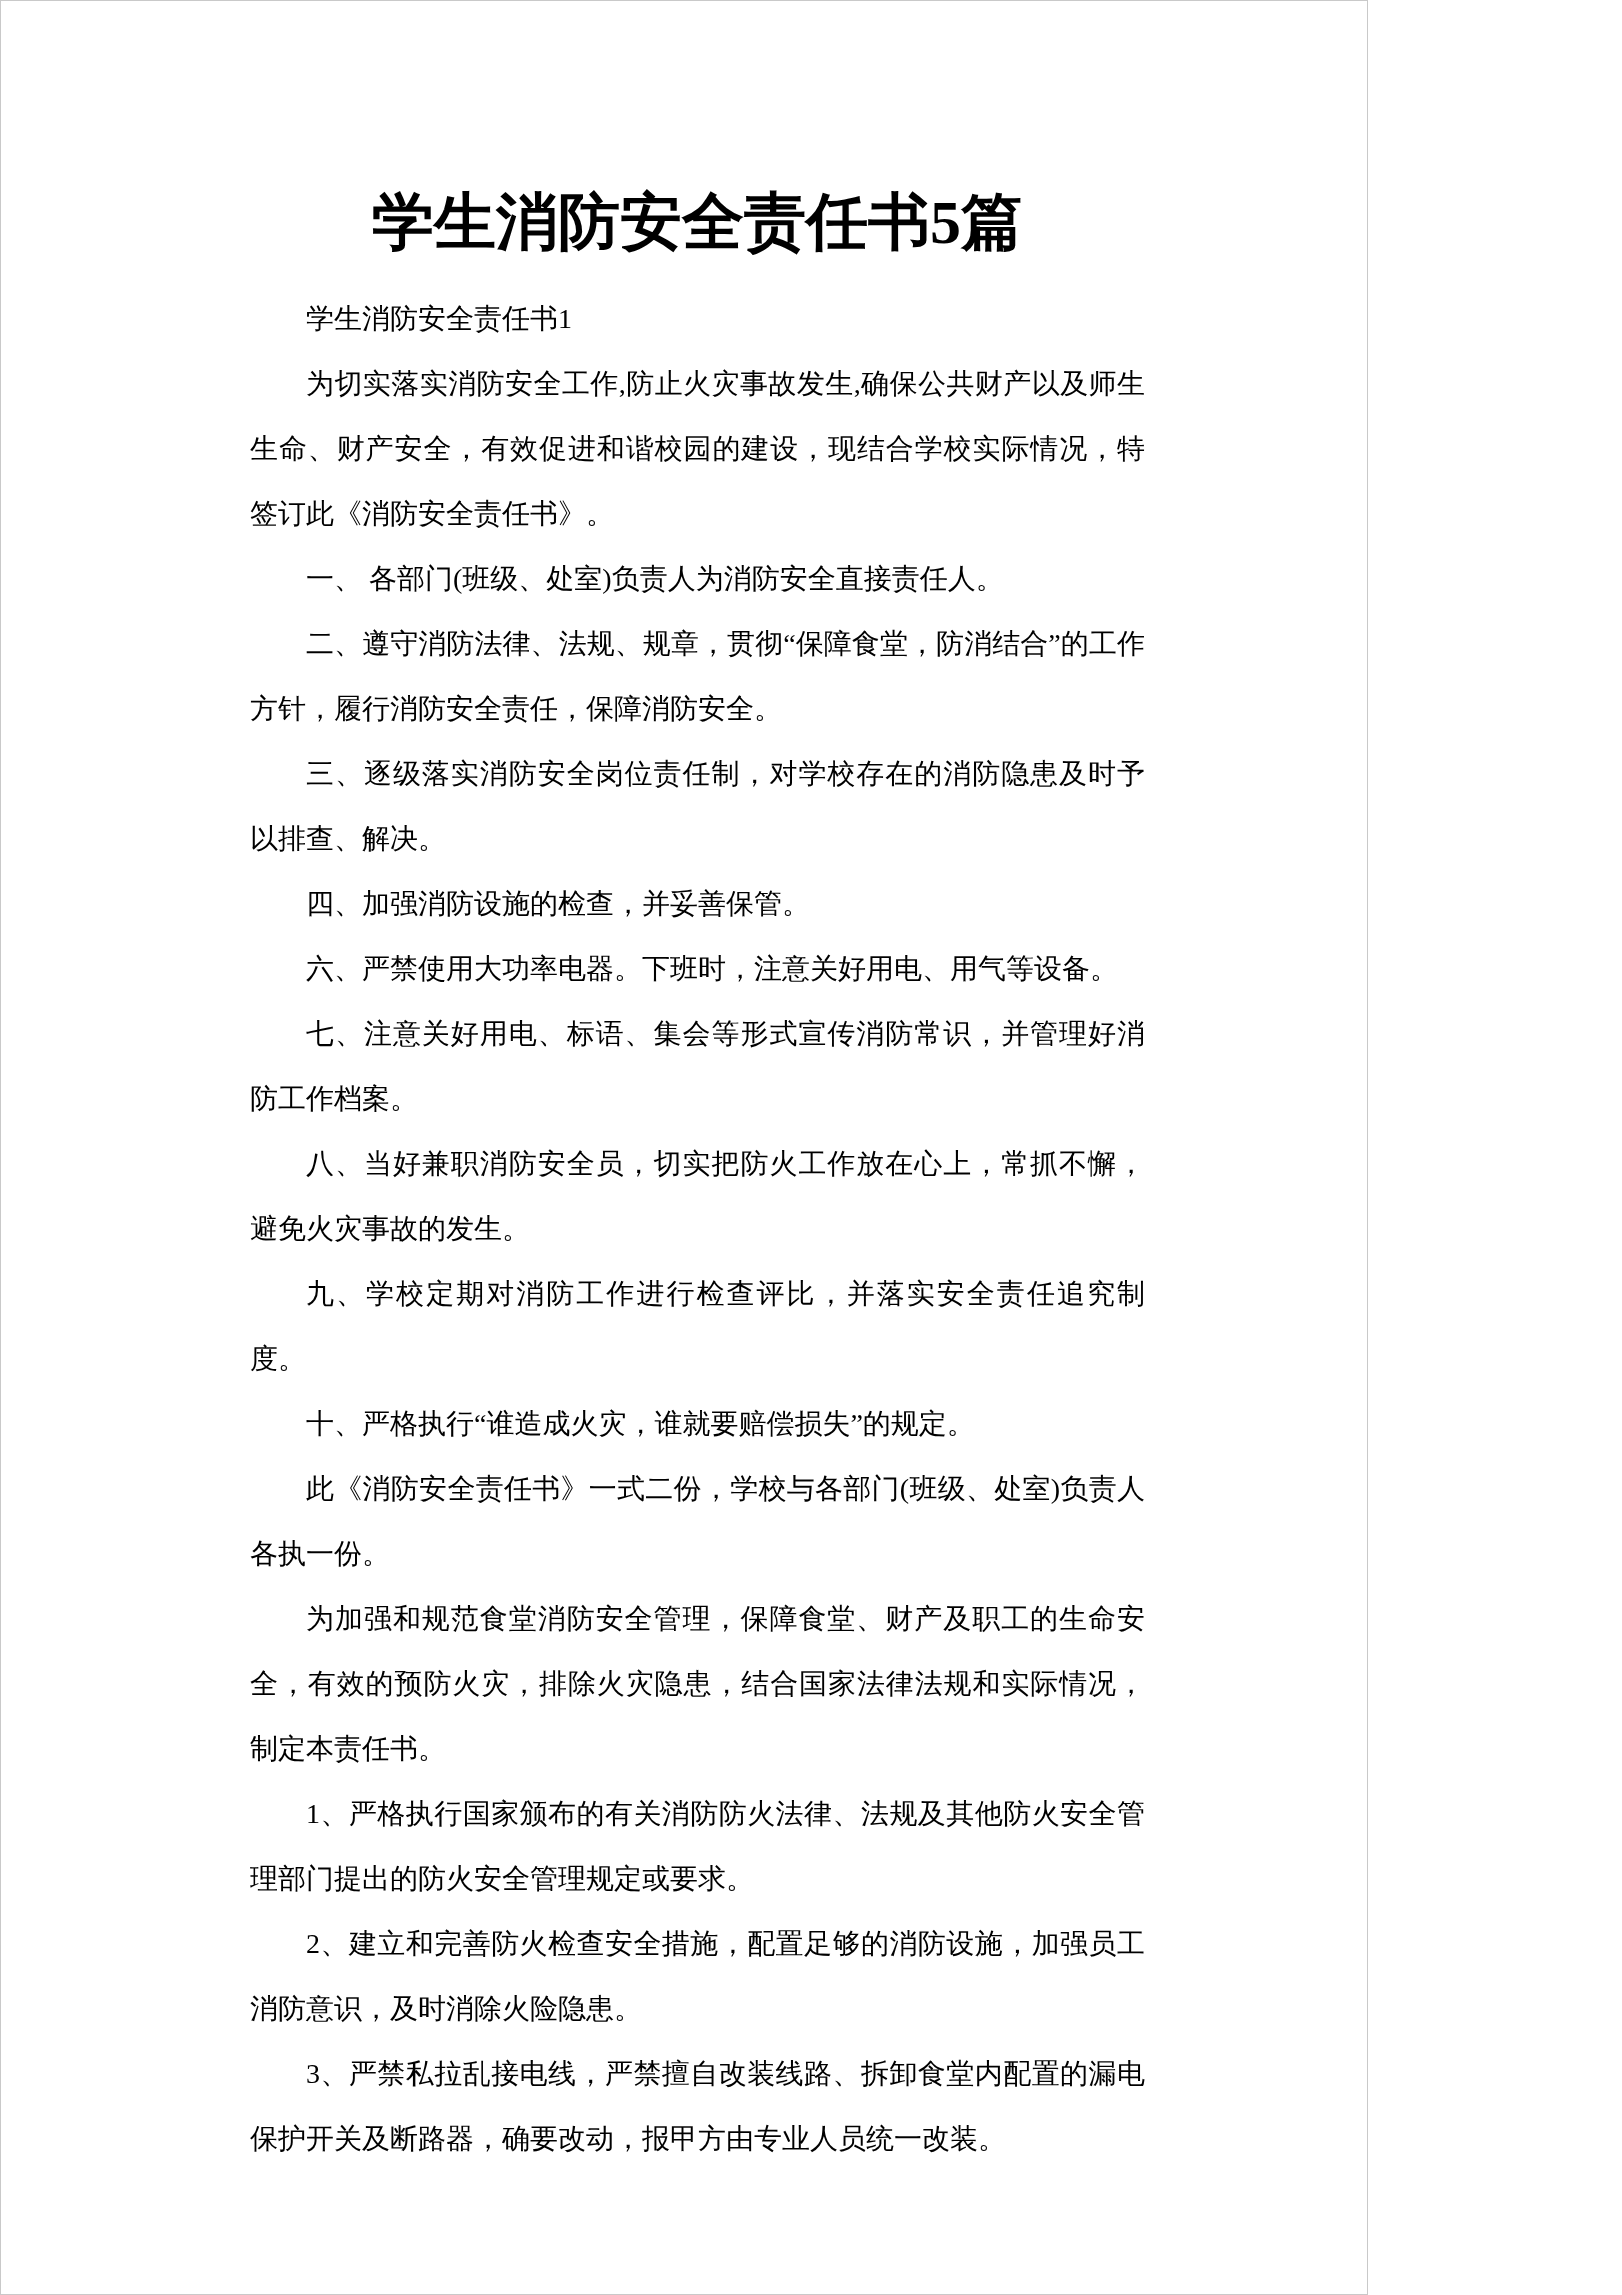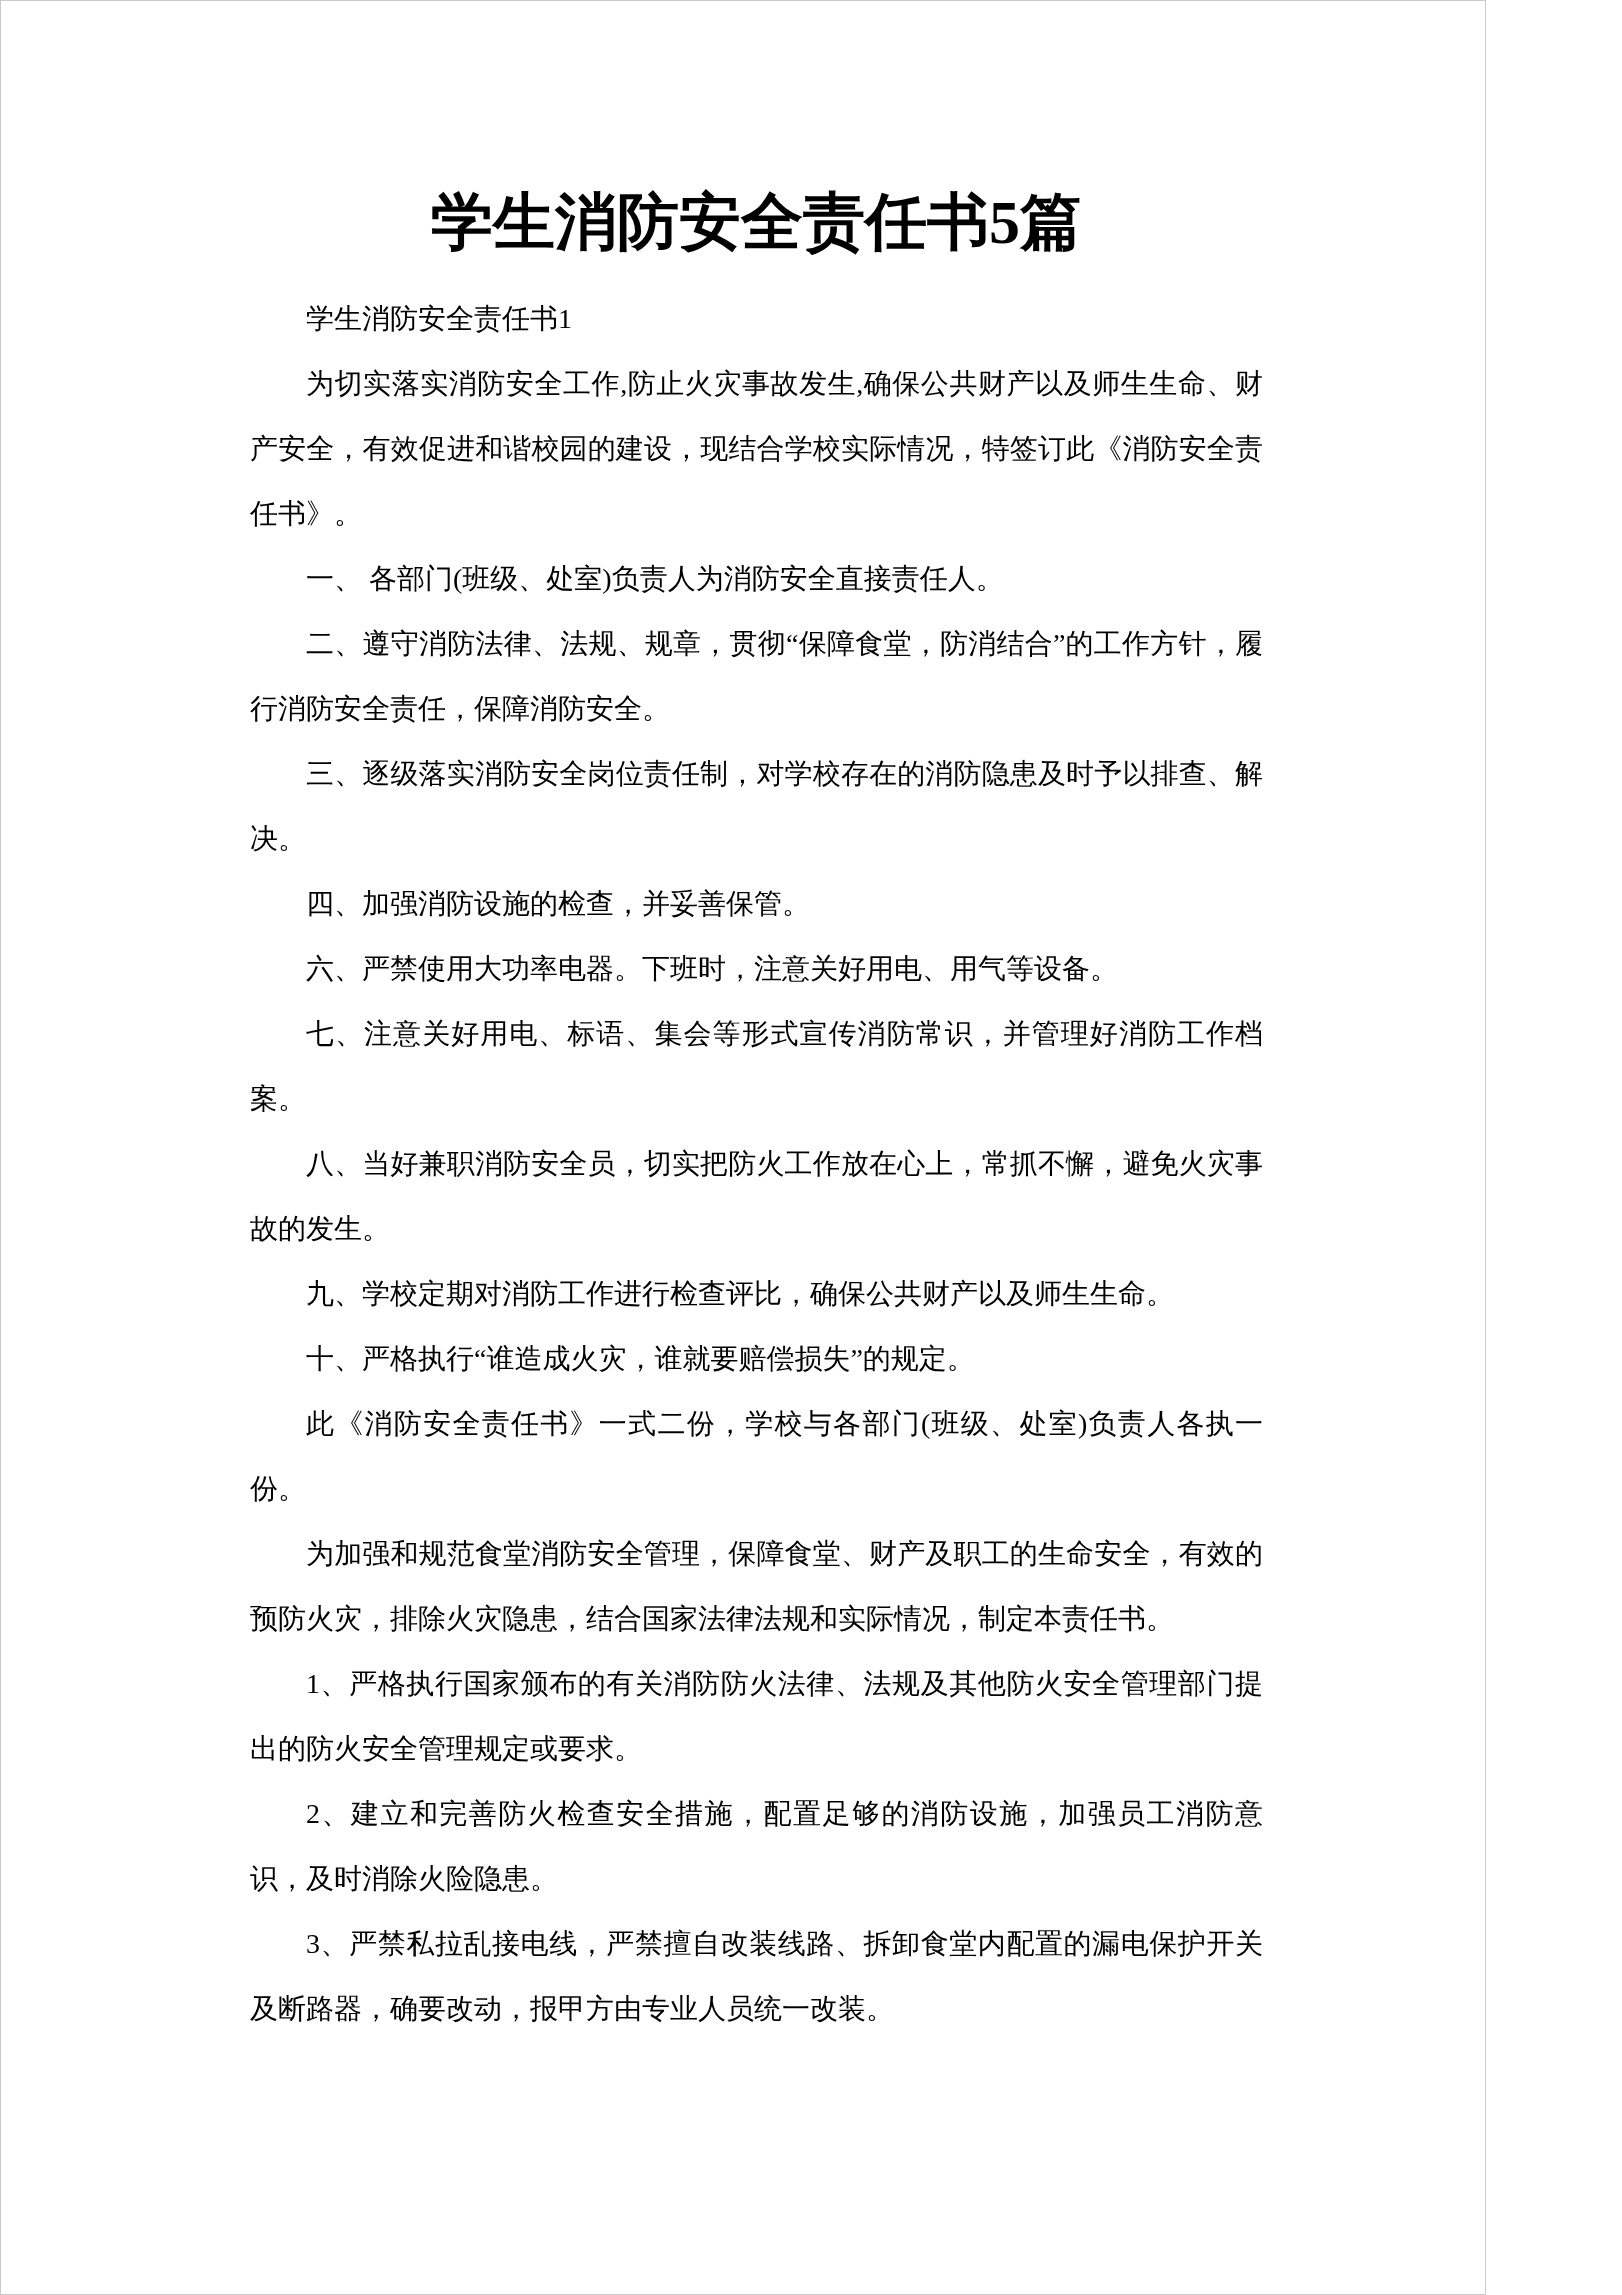--- a/index.html
+++ b/index.html
@@ -5,21 +5,21 @@
   * { margin: 0; padding: 0; box-sizing: border-box; }
   html, body { background: #ffffff; }
   body {
     width: 1623px;
     height: 2295px;
     font-family: "Liberation Serif", "DejaVu Serif", serif;
     color: #000000;
     position: relative;
   }
   .page {
-    width: 1486px;
+    width: 1368px;
     height: 2295px;
     background: #ffffff;
     border: 1.3px solid #c9c9c9;
     padding: 175px 222px 0 249px;
     overflow: hidden;
   }
   .doc-title {
     font-size: 62px;
     font-weight: 700;
     text-align: center;
@@ -47,21 +47,21 @@
   <div class="doc-body">
       <p class="para">学生消防安全责任书1</p>
       <p class="para">为切实落实消防安全工作,防止火灾事故发生,确保公共财产以及师生生命、财产安全，有效促进和谐校园的建设，现结合学校实际情况，特签订此《消防安全责任书》。</p>
       <p class="para">一、 各部门(班级、处室)负责人为消防安全直接责任人。</p>
       <p class="para">二、遵守消防法律、法规、规章，贯彻“保障食堂，防消结合”的工作方针，履行消防安全责任，保障消防安全。</p>
       <p class="para">三、逐级落实消防安全岗位责任制，对学校存在的消防隐患及时予以排查、解决。</p>
       <p class="para">四、加强消防设施的检查，并妥善保管。</p>
       <p class="para">六、严禁使用大功率电器。下班时，注意关好用电、用气等设备。</p>
       <p class="para">七、注意关好用电、标语、集会等形式宣传消防常识，并管理好消防工作档案。</p>
       <p class="para">八、当好兼职消防安全员，切实把防火工作放在心上，常抓不懈，避免火灾事故的发生。</p>
-      <p class="para">九、学校定期对消防工作进行检查评比，确保公共财产以及师生生命。</p>
+      <p class="para">九、学校定期对消防工作进行检查评比，并落实安全责任追究制度。</p>
       <p class="para">十、严格执行“谁造成火灾，谁就要赔偿损失”的规定。</p>
       <p class="para">此《消防安全责任书》一式二份，学校与各部门(班级、处室)负责人各执一份。</p>
       <p class="para">为加强和规范食堂消防安全管理，保障食堂、财产及职工的生命安全，有效的预防火灾，排除火灾隐患，结合国家法律法规和实际情况，制定本责任书。</p>
       <p class="para">1、严格执行国家颁布的有关消防防火法律、法规及其他防火安全管理部门提出的防火安全管理规定或要求。</p>
       <p class="para">2、建立和完善防火检查安全措施，配置足够的消防设施，加强员工消防意识，及时消除火险隐患。</p>
       <p class="para">3、严禁私拉乱接电线，严禁擅自改装线路、拆卸食堂内配置的漏电保护开关及断路器，确要改动，报甲方由专业人员统一改装。</p>
     </div>
 </div>
 
 

